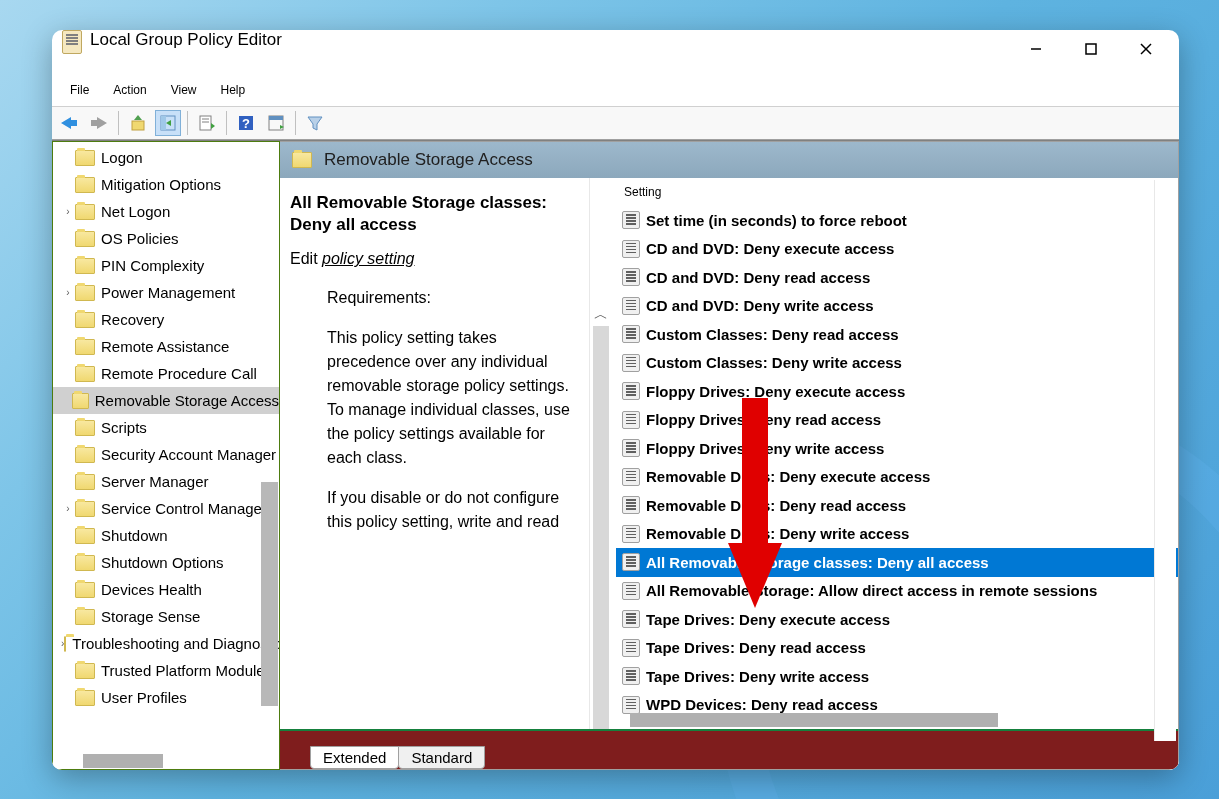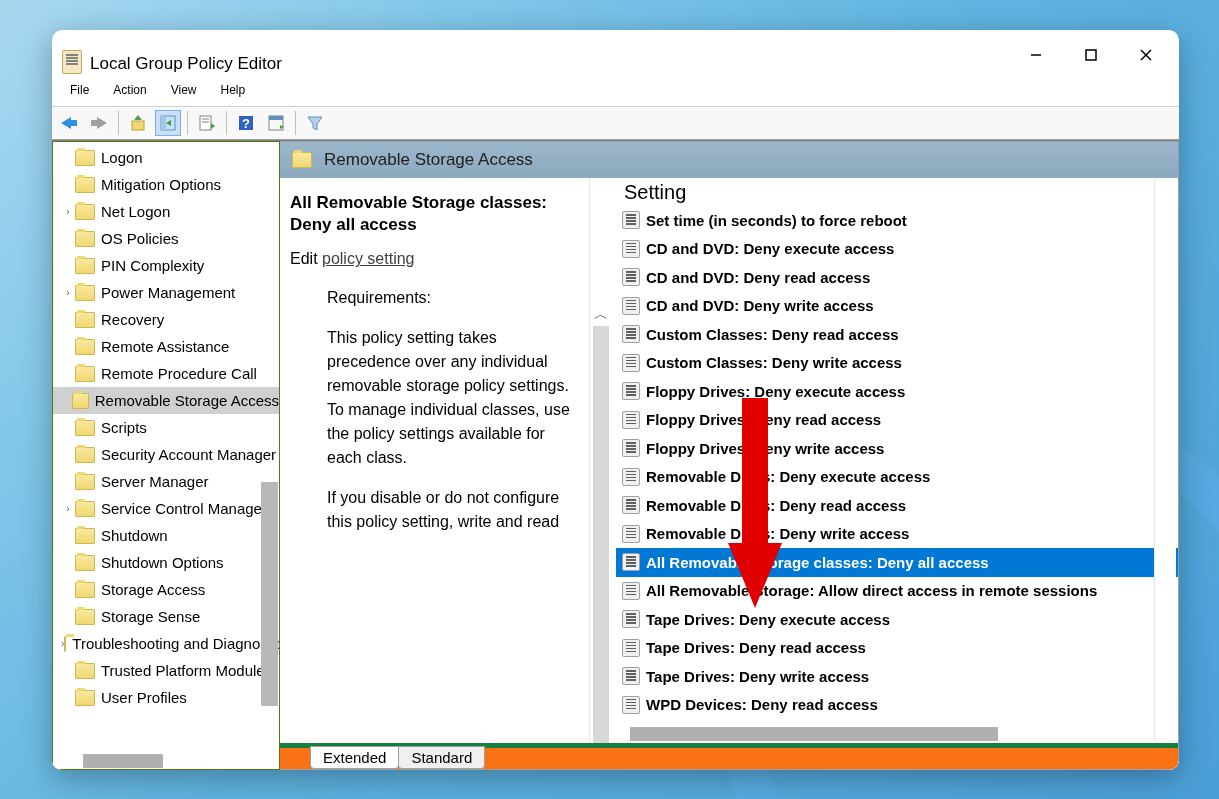--- a/index.html
+++ b/index.html
@@ -1,19 +1,19 @@
 <!DOCTYPE html>
 <html><head>
 <meta charset="utf-8">
 <style>
   * { box-sizing: border-box; margin: 0; padding: 0; }
   body { font-family: "Segoe UI", Tahoma, sans-serif; font-size: 15px; background: linear-gradient(135deg, #a8d8f0 0%, #7ec5e8 25%, #5eb3e0 50%, #4a9fd8 100%); width: 1219px; height: 799px; overflow: hidden; position: relative; }
   .wallpaper-curve { position: absolute; right: -100px; bottom: -200px; width: 600px; height: 600px; border: 40px solid rgba(100,180,240,0.3); border-radius: 50%; }
   .window { position: absolute; left: 52px; top: 30px; width: 1127px; height: 740px; background: #fff; border-radius: 10px; box-shadow: 0 8px 30px rgba(0,0,0,0.3); display: flex; flex-direction: column; overflow: hidden; }
-  .titlebar { height: 44px; display: flex; align-items: flex-end; padding: 16px 6px 0 10px; }
+  .titlebar { height: 44px; display: flex; align-items: flex-start; padding: 0 6px 0 10px; }
   .title-icon { width: 20px; height: 24px; background: #f5e8c0; border: 1px solid #c0a860; border-radius: 2px; margin-right: 8px; position: relative; }
   .title-icon::before { content: ""; position: absolute; top: 3px; left: 3px; right: 3px; height: 2px; background: #808080; box-shadow: 0 3px 0 #808080, 0 6px 0 #808080, 0 9px 0 #808080; }
   .title-text { flex: 1; font-size: 17px; }
   .win-btn { width: 55px; height: 38px; display: flex; align-items: center; justify-content: center; cursor: pointer; }
   .menubar { height: 32px; display: flex; align-items: center; padding: 0 6px; }
   .menu-item { padding: 4px 12px; font-size: 12px; cursor: pointer; }
   .toolbar { height: 34px; display: flex; align-items: center; padding: 0 4px; border-top: 1px solid #d0d0d0; border-bottom: 1px solid #a0a0a0; background: #f8f8f8; gap: 4px; }
   .tb-sep { width: 1px; height: 24px; background: #c0c0c0; margin: 0 2px; }
   .tb-btn { width: 26px; height: 26px; display: flex; align-items: center; justify-content: center; cursor: pointer; border: 1px solid transparent; }
   .tb-btn.active { background: #c8e0f8; border-color: #80b0d8; }
@@ -27,34 +27,34 @@
   .folder-icon { width: 20px; height: 16px; background: linear-gradient(#f8e8a0, #f0d870); border: 1px solid #d0b850; border-radius: 1px; margin-right: 6px; position: relative; }
   .folder-icon::before { content: ""; position: absolute; top: -3px; left: 1px; width: 8px; height: 3px; background: #f0d870; border-radius: 1px 1px 0 0; }
   .tree-scroll-thumb { position: absolute; right: 1px; top: 340px; width: 17px; height: 224px; background: #b8b8b8; }
   .tree-hscroll { position: absolute; bottom: 1px; left: 30px; width: 80px; height: 14px; background: #b0b0b0; }
   .details-panel { flex: 1; position: relative; border: 1px solid #a0a0a0; border-left: none; background: #fff; margin: 0; display: flex; flex-direction: column; overflow: hidden; }
   .panel-header { background: linear-gradient(#9db8cc, #8ca8bc); height: 36px; display: flex; align-items: center; padding: 0 12px; color: #202020; font-size: 17px; }
   .panel-body { flex: 1; display: flex; background: #fff; overflow: hidden; position: relative; }
   .ext-desc { width: 310px; border-right: 1px solid #e8e8e8; padding: 14px 10px 10px 10px; overflow: hidden; position: relative; }
   .ext-title { font-weight: bold; font-size: 17px; margin-bottom: 14px; line-height: 1.3; }
   .ext-edit { font-size: 16px; margin-bottom: 18px; }
-  .ext-link { color: #404040; text-decoration: underline; cursor: pointer; }
+  .ext-link { color: #000000; text-decoration: underline; cursor: pointer; font-style: italic; }
   .ext-section { font-size: 16px; line-height: 1.5; margin-bottom: 16px; margin-left: 37px; }
   .settings-col { flex: 1; display: flex; flex-direction: column; overflow: hidden; position: relative; }
-  .settings-header { height: 28px; display: flex; align-items: center; padding: 0 8px; font-size: 20px; background: #fff; }
+  .settings-header { height: 28px; display: flex; align-items: center; padding: 0 8px; font-size: 12px; background: #fff; }
   .settings-list { flex: 1; overflow: hidden; position: relative; font-weight: bold; }
   .setting-row { display: flex; align-items: center; height: 28.5px; padding: 0 6px; cursor: pointer; white-space: nowrap; }
   .setting-row.selected { background: #0078d4; color: #fff; }
   .setting-icon { width: 18px; height: 18px; background: #f0f0f0; border: 1px solid #a0a0a0; border-radius: 2px; margin-right: 6px; position: relative; flex-shrink: 0; }
   .setting-icon::before { content: ""; position: absolute; top: 2px; left: 3px; width: 10px; height: 1.5px; background: #606060; box-shadow: 0 3px 0 #606060, 0 6px 0 #606060, 0 9px 0 #606060; }
   .setting-row.selected .setting-icon { background: #f0f0f0; }
   .settings-scroll-up { position: absolute; left: 1px; top: 88px; font-size: 14px; color: #606060; width: 22px; text-align: center; }
   .settings-scroll-thumb { position: absolute; left: 4px; top: 108px; width: 16px; height: 420px; background: #d8d8d8; }
   .ext-scroll-region { position: absolute; left: -1px; top: 40px; bottom: 0; width: 26px; background: #fff; }
-  .panel-tabs { height: 26px; display: flex; align-items: flex-end; padding-left: 30px; background: #f97316; border-top: 5px solid #15803d; }
+  .panel-tabs { height: 40px; display: flex; align-items: flex-end; padding-left: 30px; background: #7f1d1d; border-top: 2px solid #15803d; }
   .panel-tab { padding: 2px 12px; font-size: 15px; border: 1px solid #a0a0a0; border-radius: 0 0 4px 4px; cursor: pointer; margin-right: -1px; background:#fff; }
   .panel-tab:not(.active) { background: #f0f0f0; }
   .red-arrow { position: absolute; pointer-events: none; z-index: 1000; }
   .settings-hscroll { position: absolute; bottom: 2px; left: 40px; right: 180px; height: 14px; background: #b0b0b0; }
   .right-vscroll { position:absolute; right:2px; top:38px; bottom:28px; width:22px; background:#fff; border-left:1px solid #e8e8e8;}
   .right-vscroll-thumb{ position:absolute; top:2px; left:3px; right:3px; height:430px; }
 </style>
 </head>
 <body>
 
@@ -226,21 +226,21 @@
             <span>Shutdown</span>
           </div>
           <div class="tree-row">
             <span class="tree-arrow none"></span>
             <span class="folder-icon"></span>
             <span>Shutdown Options</span>
           </div>
           <div class="tree-row">
             <span class="tree-arrow none"></span>
             <span class="folder-icon"></span>
-            <span>Storage Access</span>
+            <span>Devices Health</span>
           </div>
           <div class="tree-row">
             <span class="tree-arrow none"></span>
             <span class="folder-icon"></span>
             <span>Storage Sense</span>
           </div>
           <div class="tree-row">
             <span class="tree-arrow">›</span>
             <span class="folder-icon"></span>
             <span>Troubleshooting and Diagnostics</span>

